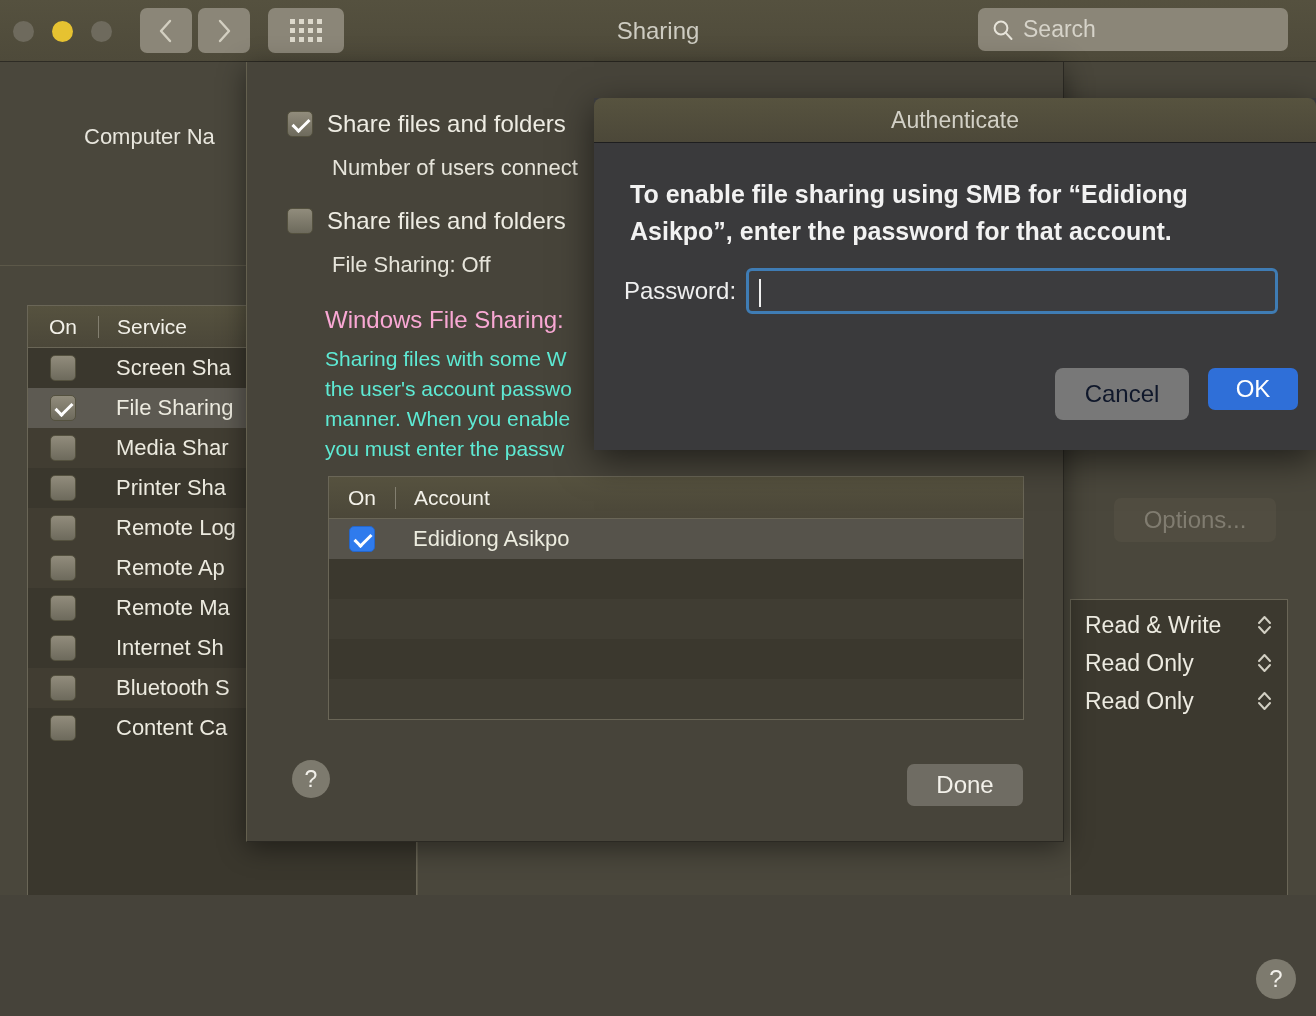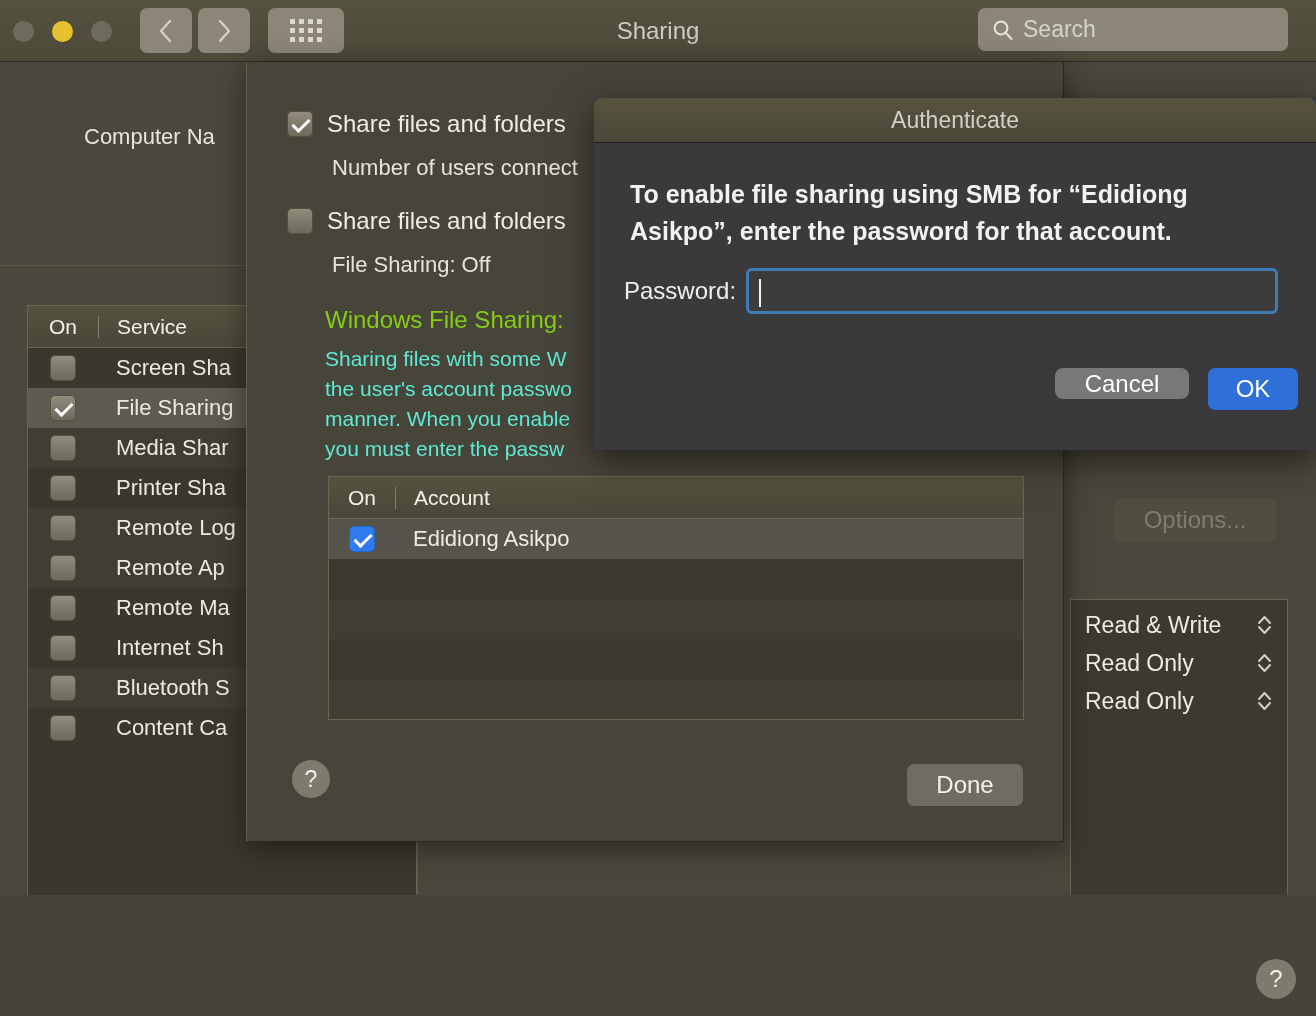--- a/index.html
+++ b/index.html
@@ -264,21 +264,21 @@
   }
   .sheet-label {
     font-size: 24px; color: #eeece3; white-space: nowrap;
   }
   .sheet-sub {
     position: absolute;
     font-size: 22px; color: #e6e4da; white-space: nowrap; margin-left: 7px;
   }
   .sheet-h {
     position: absolute;
-    font-size: 24px; color: #84cc16; white-space: nowrap;
+    font-size: 24px; color: #f9a8d4; white-space: nowrap;
   }
   .sheet-body {
     position: absolute;
     font-size: 21px; color: #5eead4;
     line-height: 30px;
     white-space: pre;
   }
 
   .acct-table {
     position: absolute;
@@ -368,24 +368,24 @@
     left: 10px; top: 8px;
     width: 2px; height: 28px;
     background: #f0f0f0;
   }
   .auth-buttons {
     position: absolute;
     right: 18px; top: 270px;
     display: flex; gap: 19px;
   }
   .btn-cancel {
-    width: 134px; height: 31px;
+    width: 134px; height: 52px;
     background: #787878;
     border-radius: 8px;
-    color: #ffffff; font-size: 24px;
+    color: #0f172a; font-size: 24px;
     display:flex;align-items:center;justify-content:center;
   }
   .btn-ok {
     width: 90px; height: 42px;
     background: #2f6fd8;
     border-radius: 7px;
     color: #ffffff; font-size: 24px;
     display:flex;align-items:center;justify-content:center;
   }
 </style>

